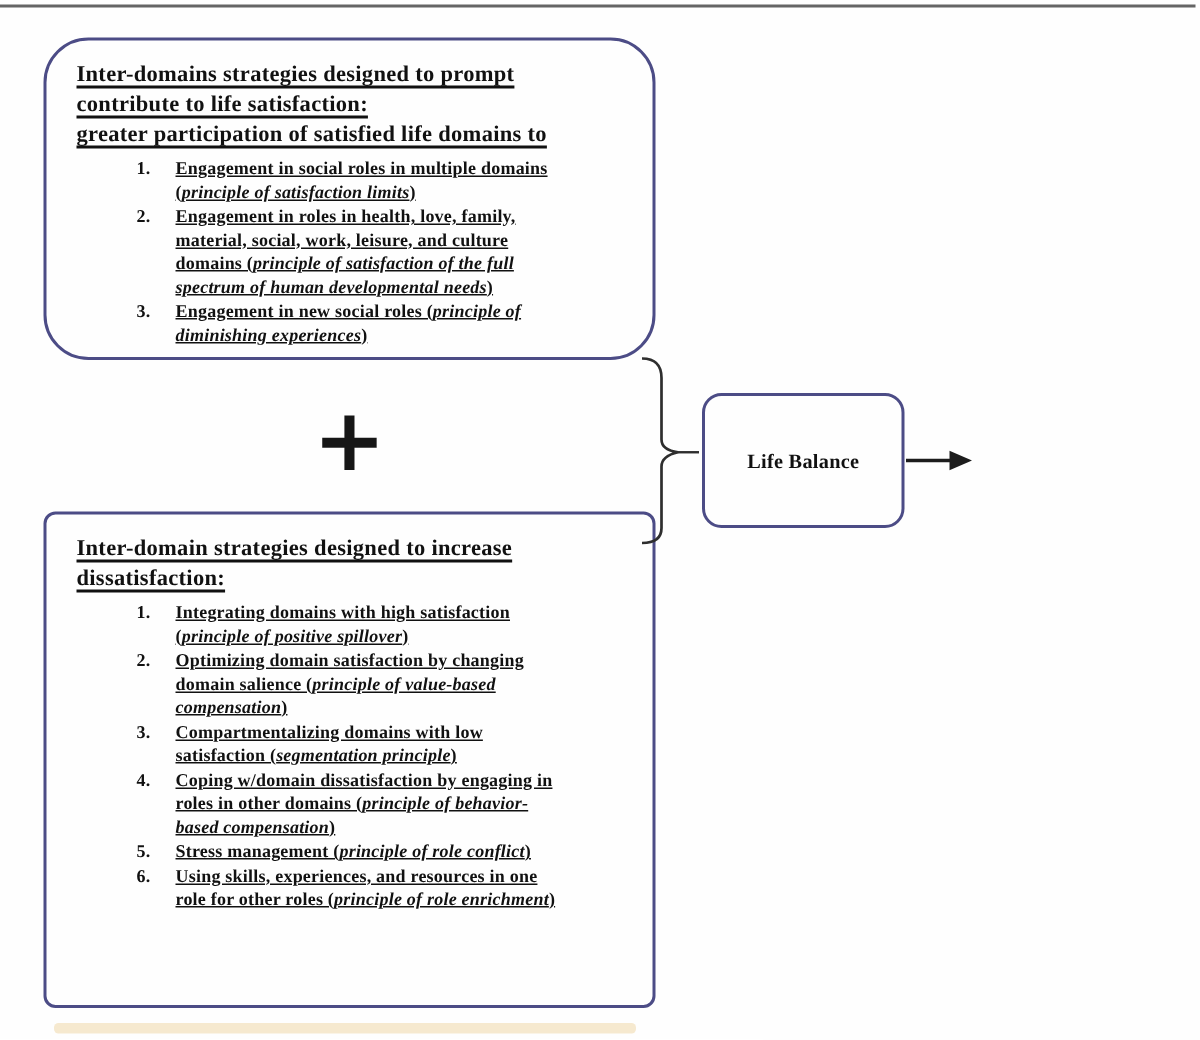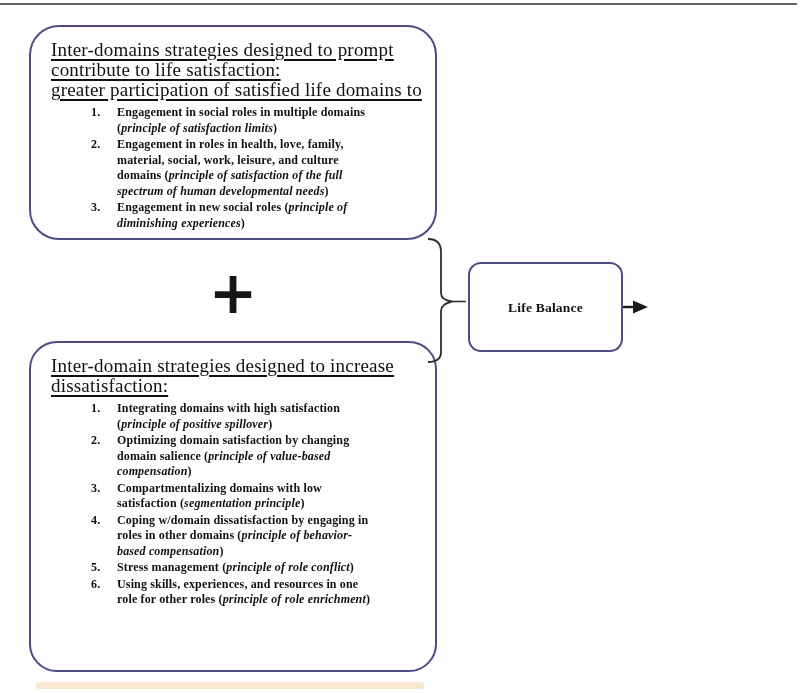--- a/index.html
+++ b/index.html
@@ -39,25 +39,25 @@
     padding:13px 8px 0 20px;
   }
   .top-box{
     left:29px; top:25px;
     width:408px; height:215px;
     border-radius:30px;
   }
   .bottom-box{
     left:29px; top:341px;
     width:408px; height:331px;
-    border-radius:28px;
+    border-radius:8px;
   }
   .box-title{
-    font-weight:normal;
-    font-size:19px;
+    font-weight:bold;
+    font-size:15px;
     line-height:20px;
     letter-spacing:.2px;
   }
   .box-title .t-line{
     display:block;
     white-space:nowrap;
     text-decoration:underline;
     text-decoration-thickness:1.5px;
     text-underline-offset:3px;
   }
@@ -72,20 +72,21 @@
     line-height:15.5px;
     letter-spacing:.15px;
     margin-top:1px;
   }
   .num{
     flex:none;
     width:26px;
   }
   .body{
     white-space:pre-wrap;
+    text-decoration:underline;
   }
   .it{ font-style:italic; }
   .plus{
     position:absolute;
     left:202px; top:259px;
     width:62px; height:70px;
     font-family:"DejaVu Sans",sans-serif;
     font-weight:bold;
     font-size:58px;
     line-height:68px;
@@ -98,21 +99,21 @@
     align-items:center;
     justify-content:center;
     text-align:center;
     font-weight:bold;
     font-size:13.5px;
     line-height:17px;
     letter-spacing:.2px;
   }
   .life-balance{
     left:468px; top:262px;
-    width:155px; height:90px;
+    width:135px; height:90px;
   }
   .swb{
     left:641px; top:261px;
     width:136px; height:91px;
   }
   .connector-layer{
     position:absolute;
     left:0; top:0;
     width:800px; height:693px;
     pointer-events:none;

